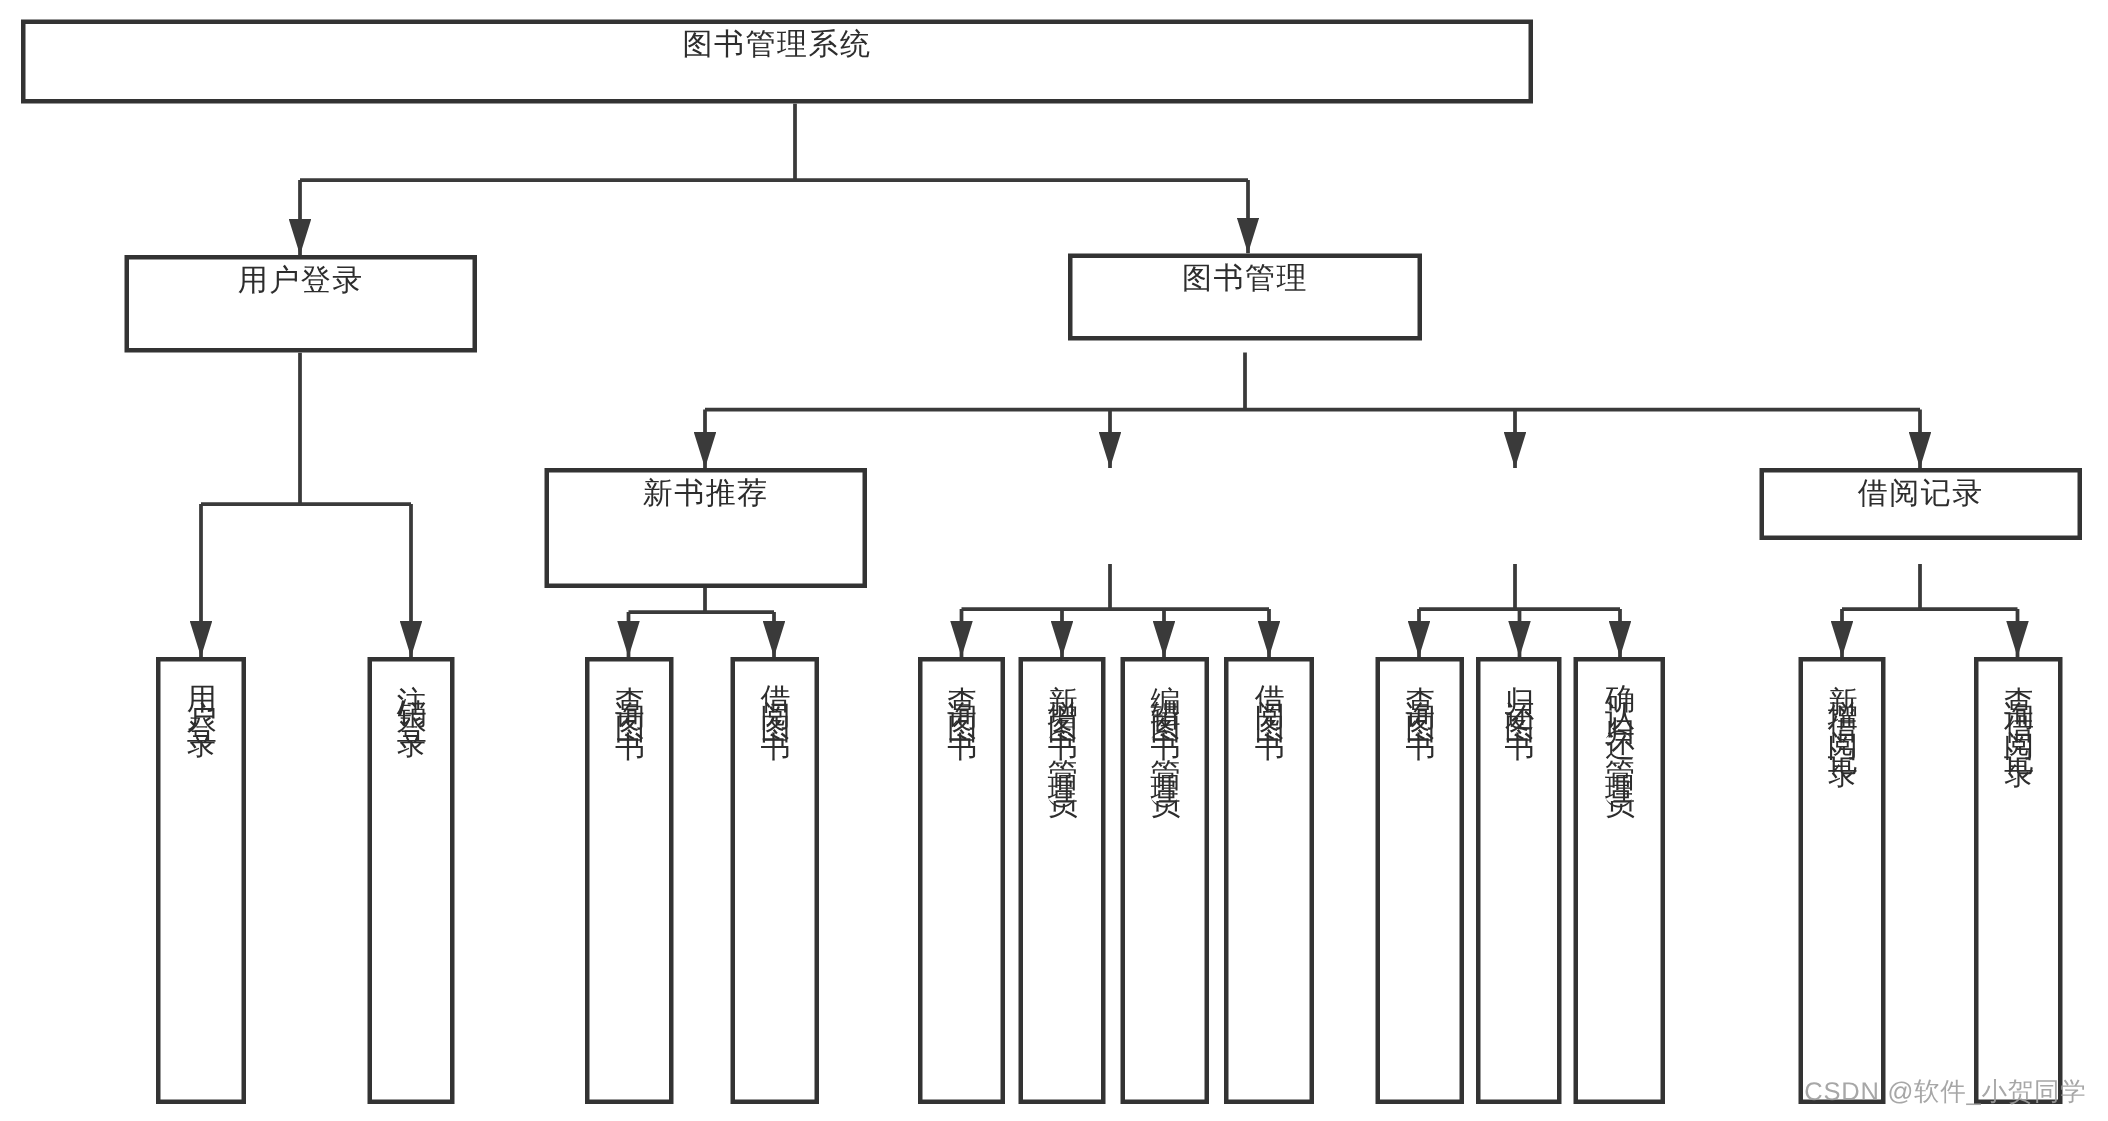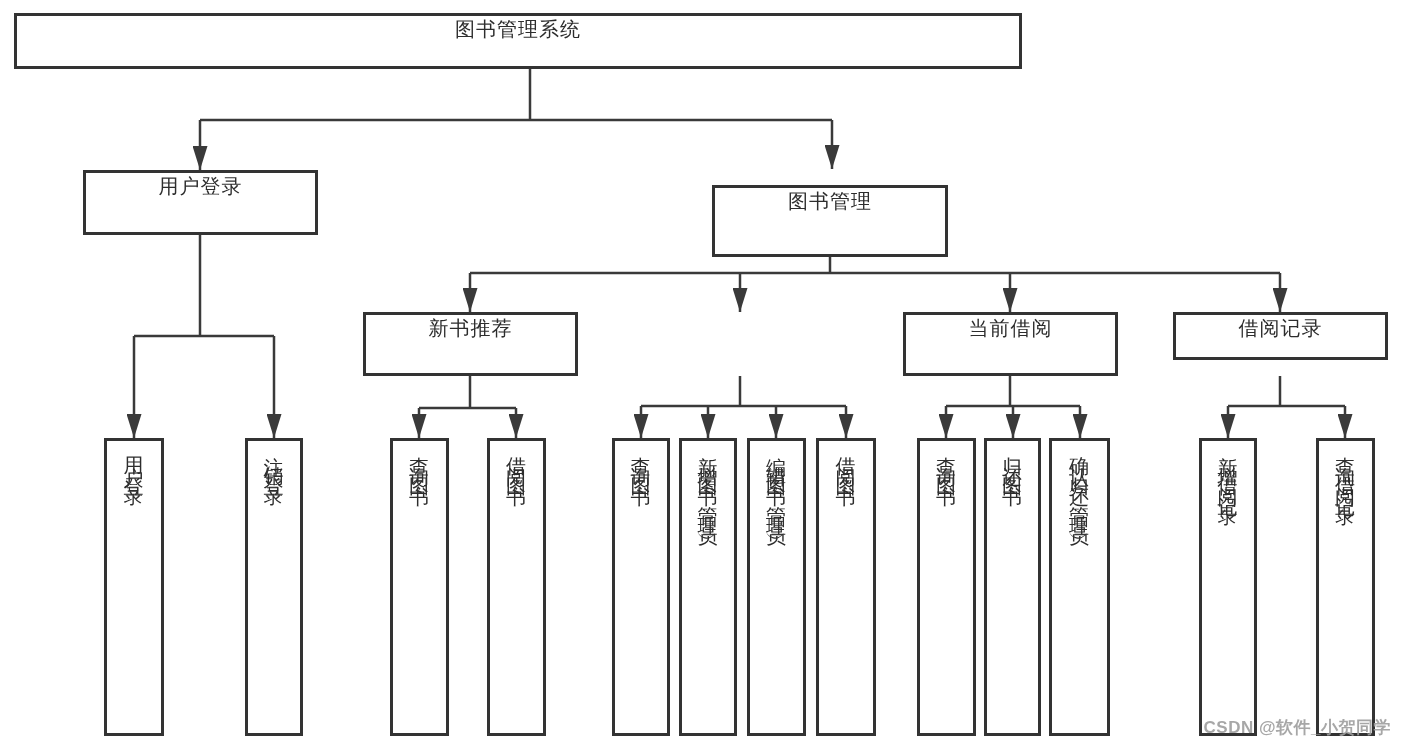--- a/index.html
+++ b/index.html
@@ -14,21 +14,21 @@
     box-sizing:border-box;display:flex;align-items:flex-start;justify-content:center;
     z-index:2;
   }
   .node.h span{font-size:20px;letter-spacing:1px;white-space:nowrap;}
   .node.v span{
     writing-mode:vertical-lr;text-orientation:mixed;
     font-size:20px;line-height:1.1;letter-spacing:10px;white-space:nowrap;
   }
   .watermark{
     position:absolute;right:14px;top:716px;z-index:3;
-    color:#9e9e9e;font-size:17px;letter-spacing:0.5px;opacity:0.9;white-space:nowrap;font-weight:bold;
+    color:#9e9e9e;font-size:17px;letter-spacing:0.5px;opacity:0.9;white-space:nowrap;
   }
 </style>
 </head>
 <body>
 
 <div class="stage">
 
   <svg class="connectors" width="1405" height="747" viewBox="0 0 1405 747">
     <defs>
       <marker id="arrow" markerUnits="userSpaceOnUse" markerWidth="24" markerHeight="15" refX="24" refY="7.5" orient="auto">
@@ -79,29 +79,26 @@
     </g>
   </svg>
 
   <div class="node h" style="left:14px;top:13px;width:1008px;height:56px">
     <span>图书管理系统</span>
   </div>
 
   <div class="node h" style="left:83px;top:170px;width:235px;height:65px">
     <span>用户登录</span>
   </div>
-  <div class="node h" style="left:712px;top:185px;width:236px;height:72px">
+  <div class="node h" style="left:712px;top:169px;width:236px;height:58px">
     <span>图书管理</span>
   </div>
 
-  <div class="node h" style="left:363px;top:312px;width:215px;height:64px">
+  <div class="node h" style="left:363px;top:312px;width:215px;height:80px">
     <span>新书推荐</span>
-  </div>
-  <div class="node h" style="left:903px;top:312px;width:215px;height:64px">
-    <span>当前借阅</span>
   </div>
   <div class="node h" style="left:1173px;top:312px;width:215px;height:48px">
     <span>借阅记录</span>
   </div>
 
   <div class="node v" style="left:104px;top:438px;width:60px;height:298px">
     <span>用户登录</span>
   </div>
   <div class="node v" style="left:245px;top:438px;width:58px;height:298px">
     <span>注销登录</span>

